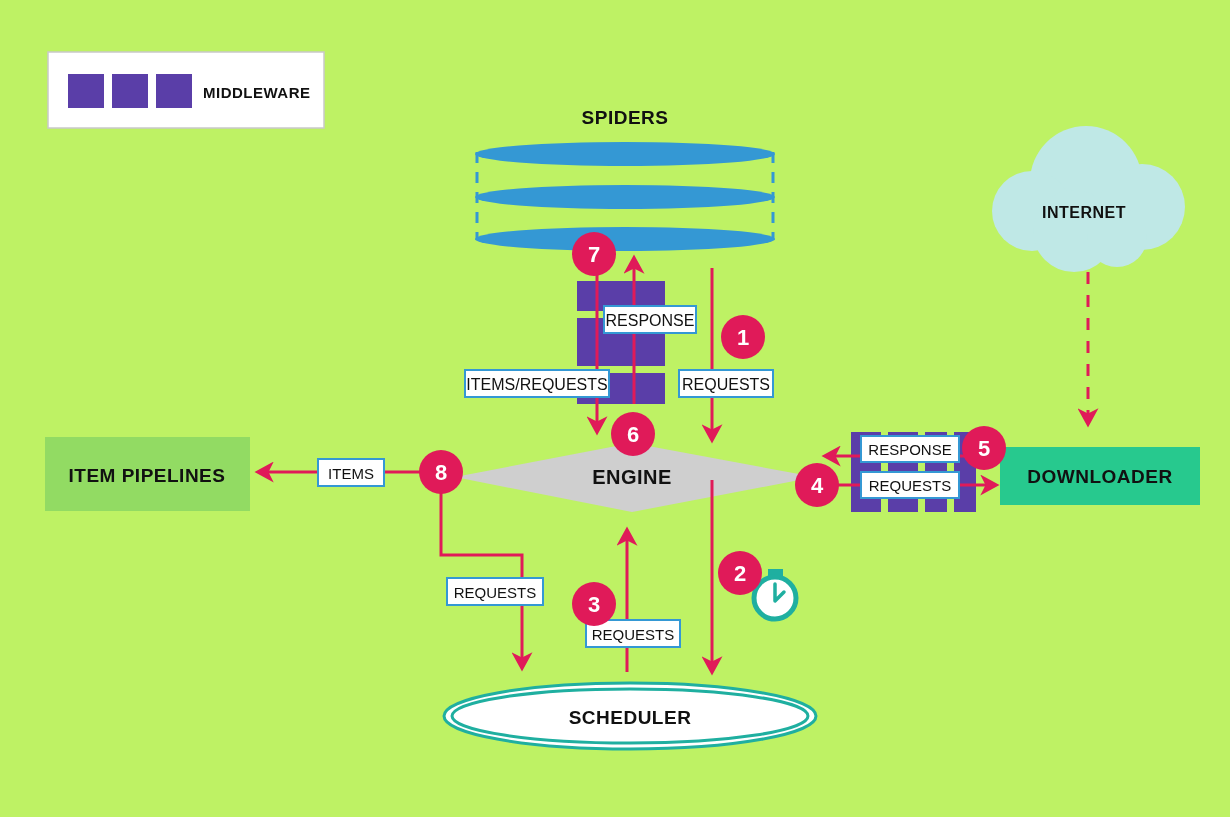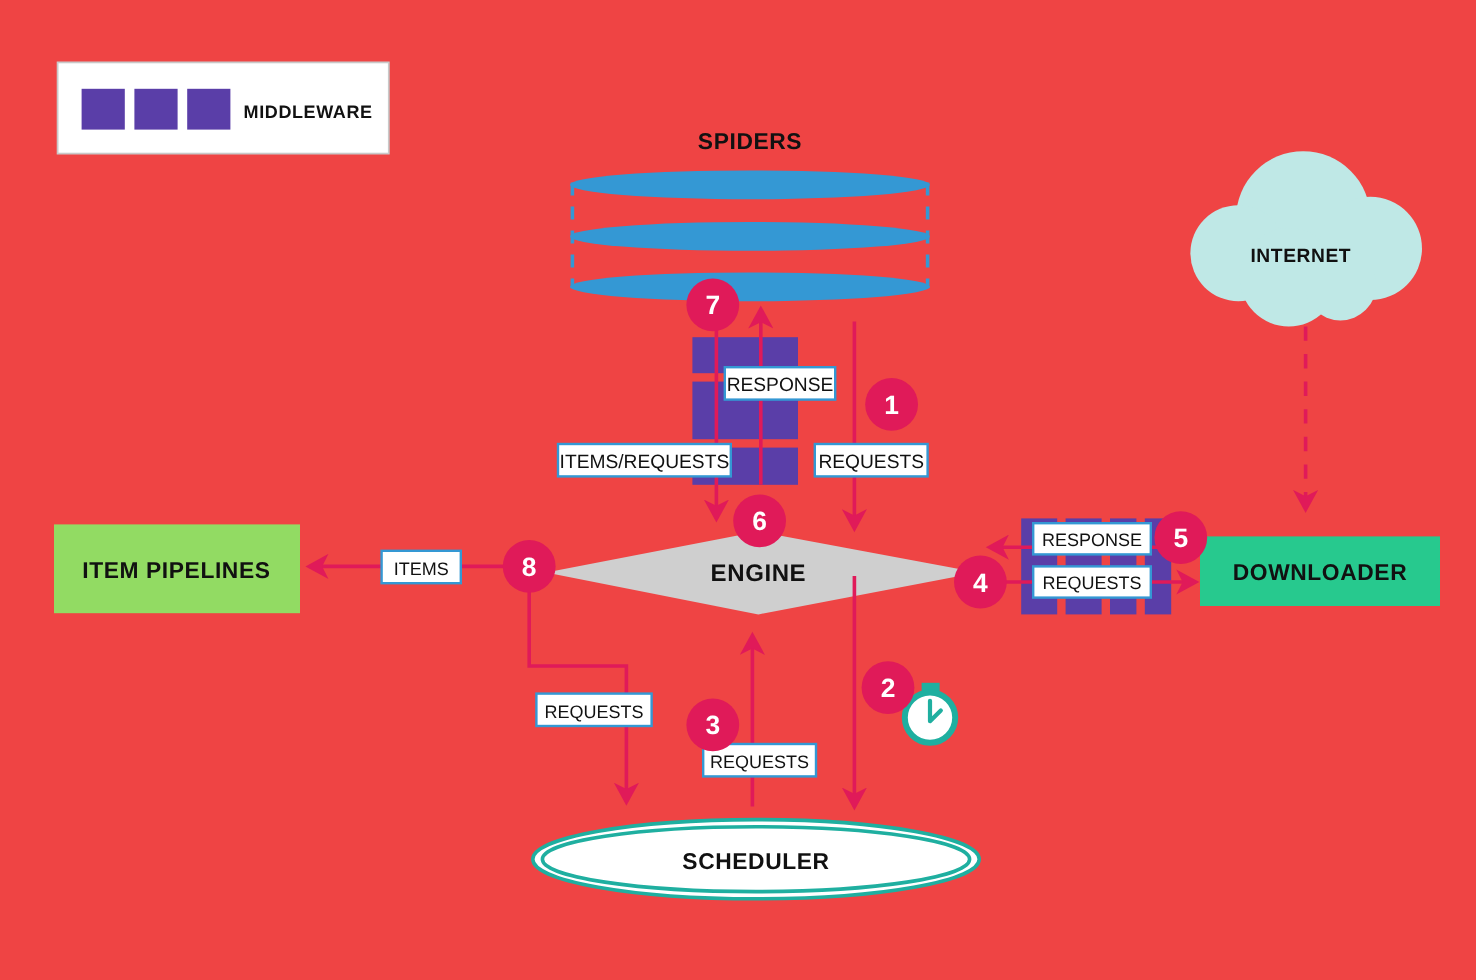--- a/index.html
+++ b/index.html
@@ -8,21 +8,21 @@
     padding: 0;
     background: #ffffff;
   }
   body {
     font-family: "Liberation Sans", sans-serif;
   }
   #canvas {
     position: relative;
     width: 1230px;
     height: 817px;
-    background: #ef4444;
+    background: #bef264;
     overflow: hidden;
   }
   #diagram-svg {
     position: absolute;
     left: 0;
     top: 0;
     width: 1230px;
     height: 817px;
   }
   .node-label {

